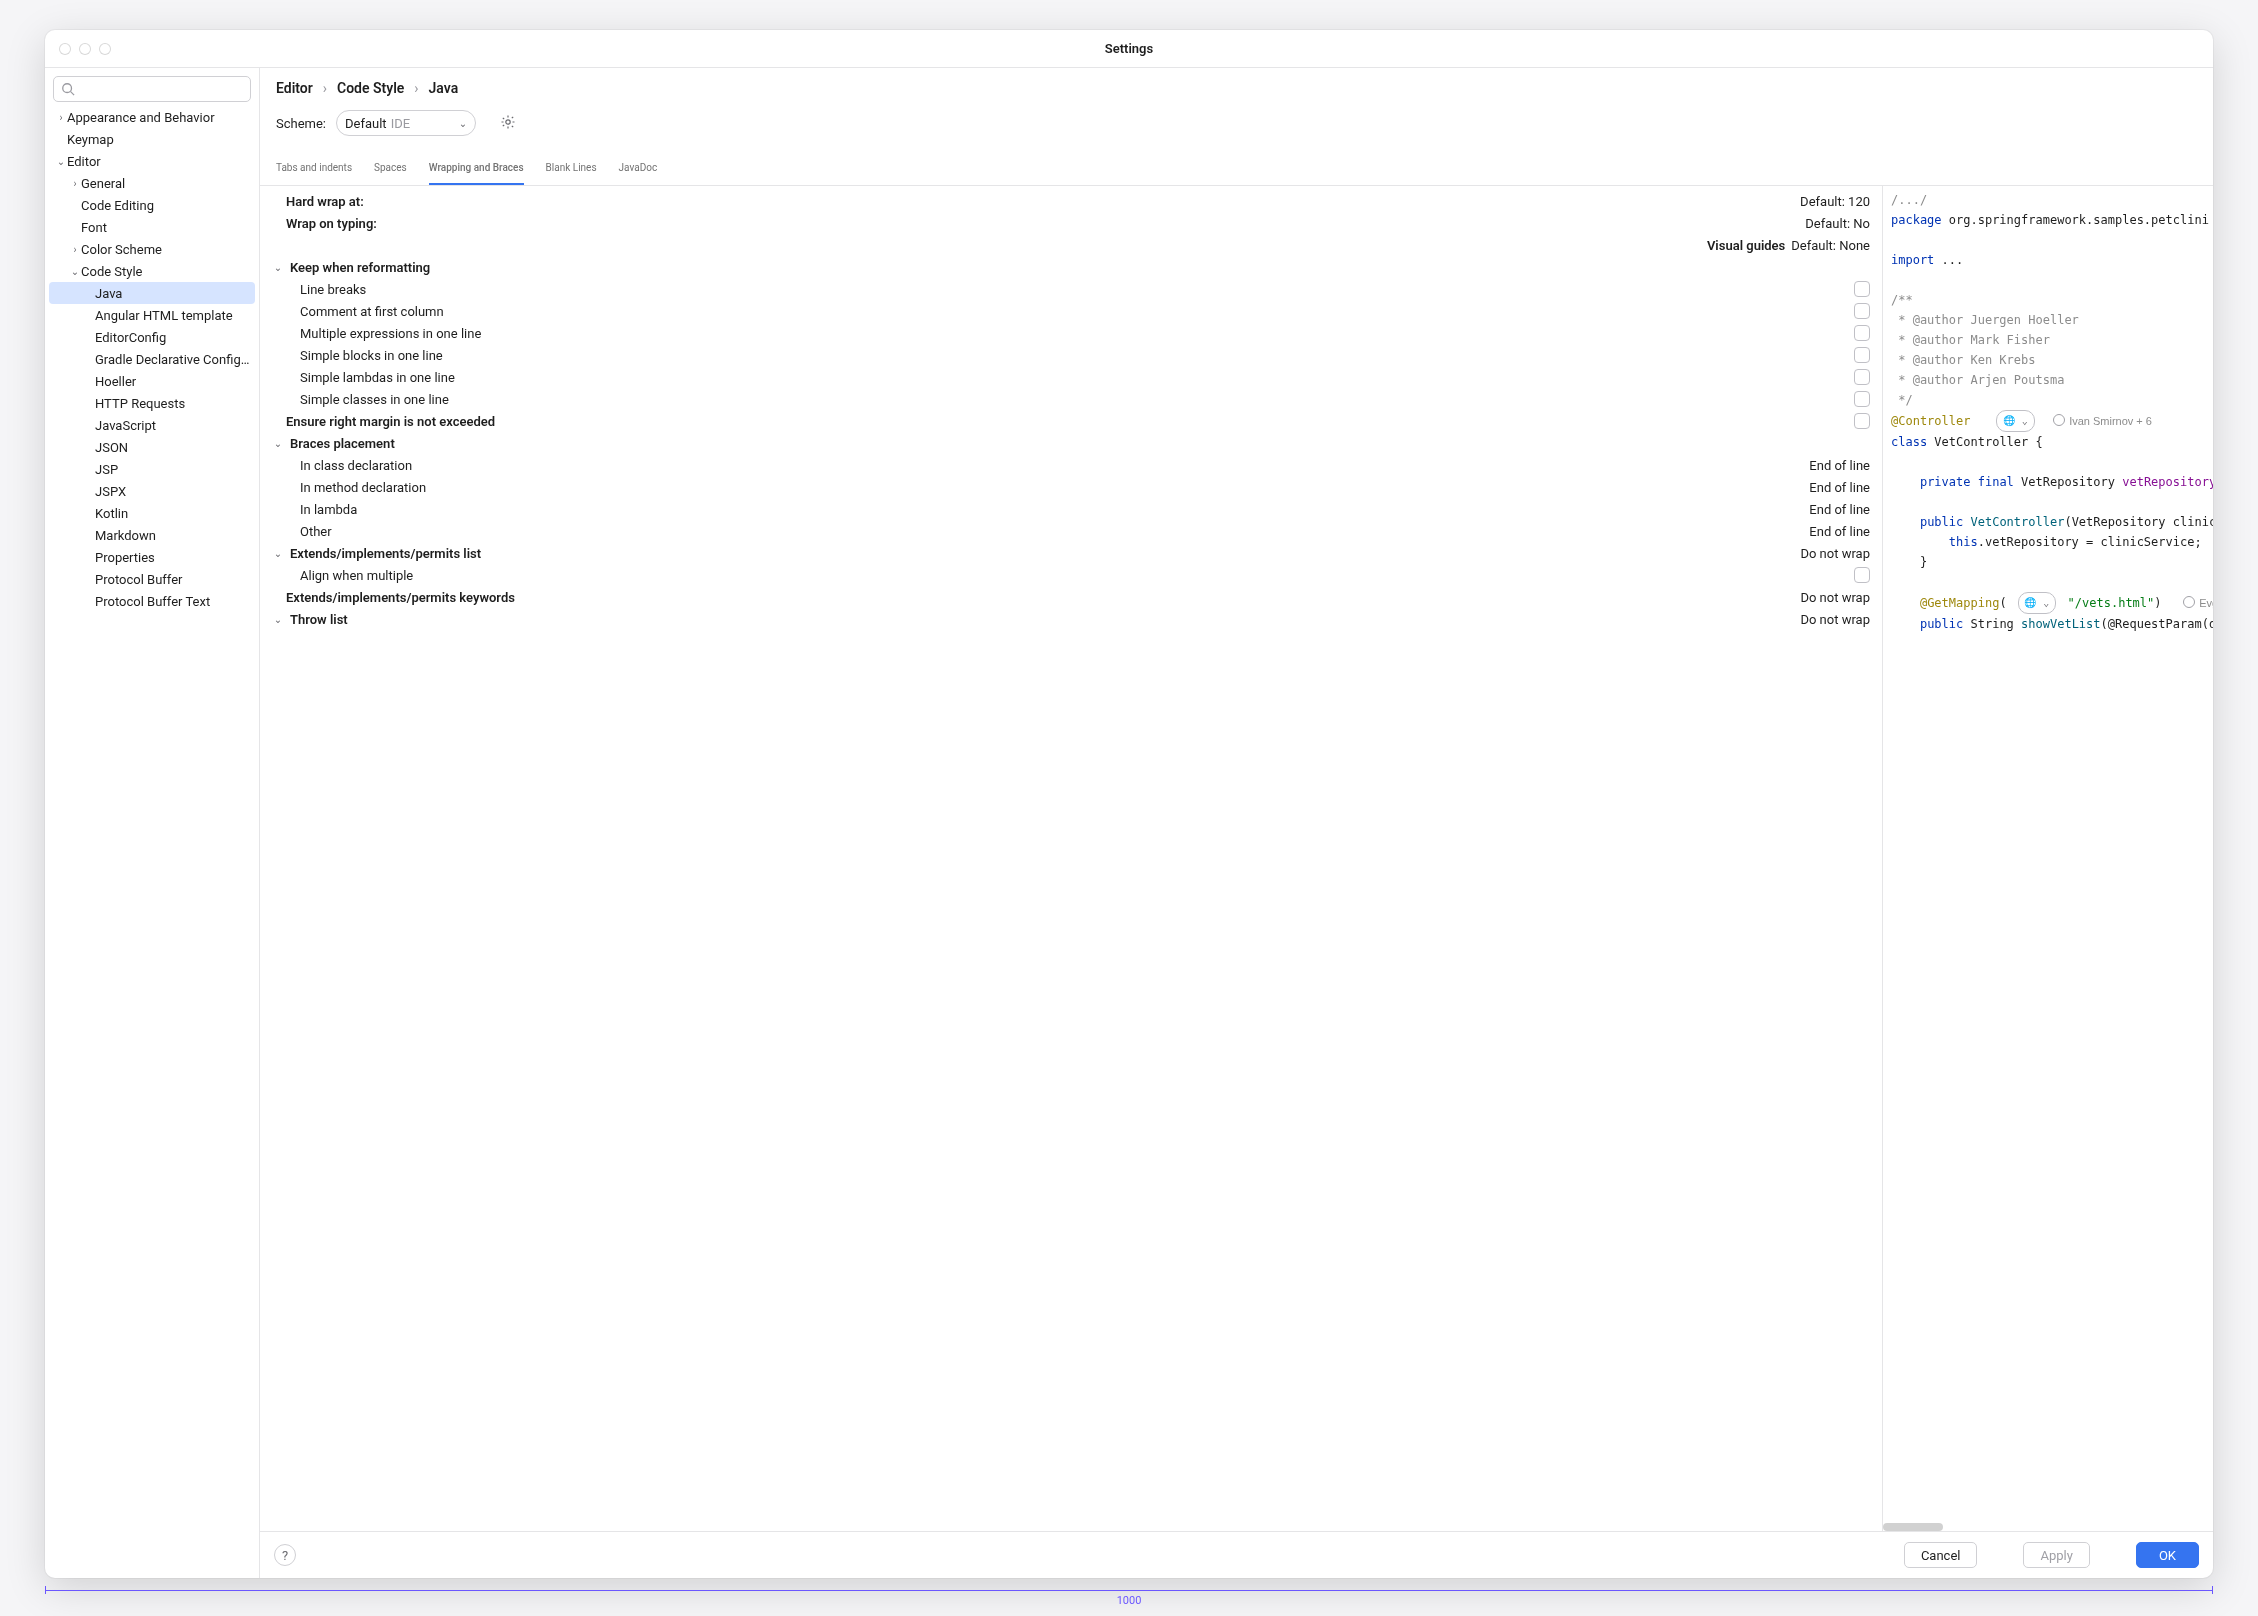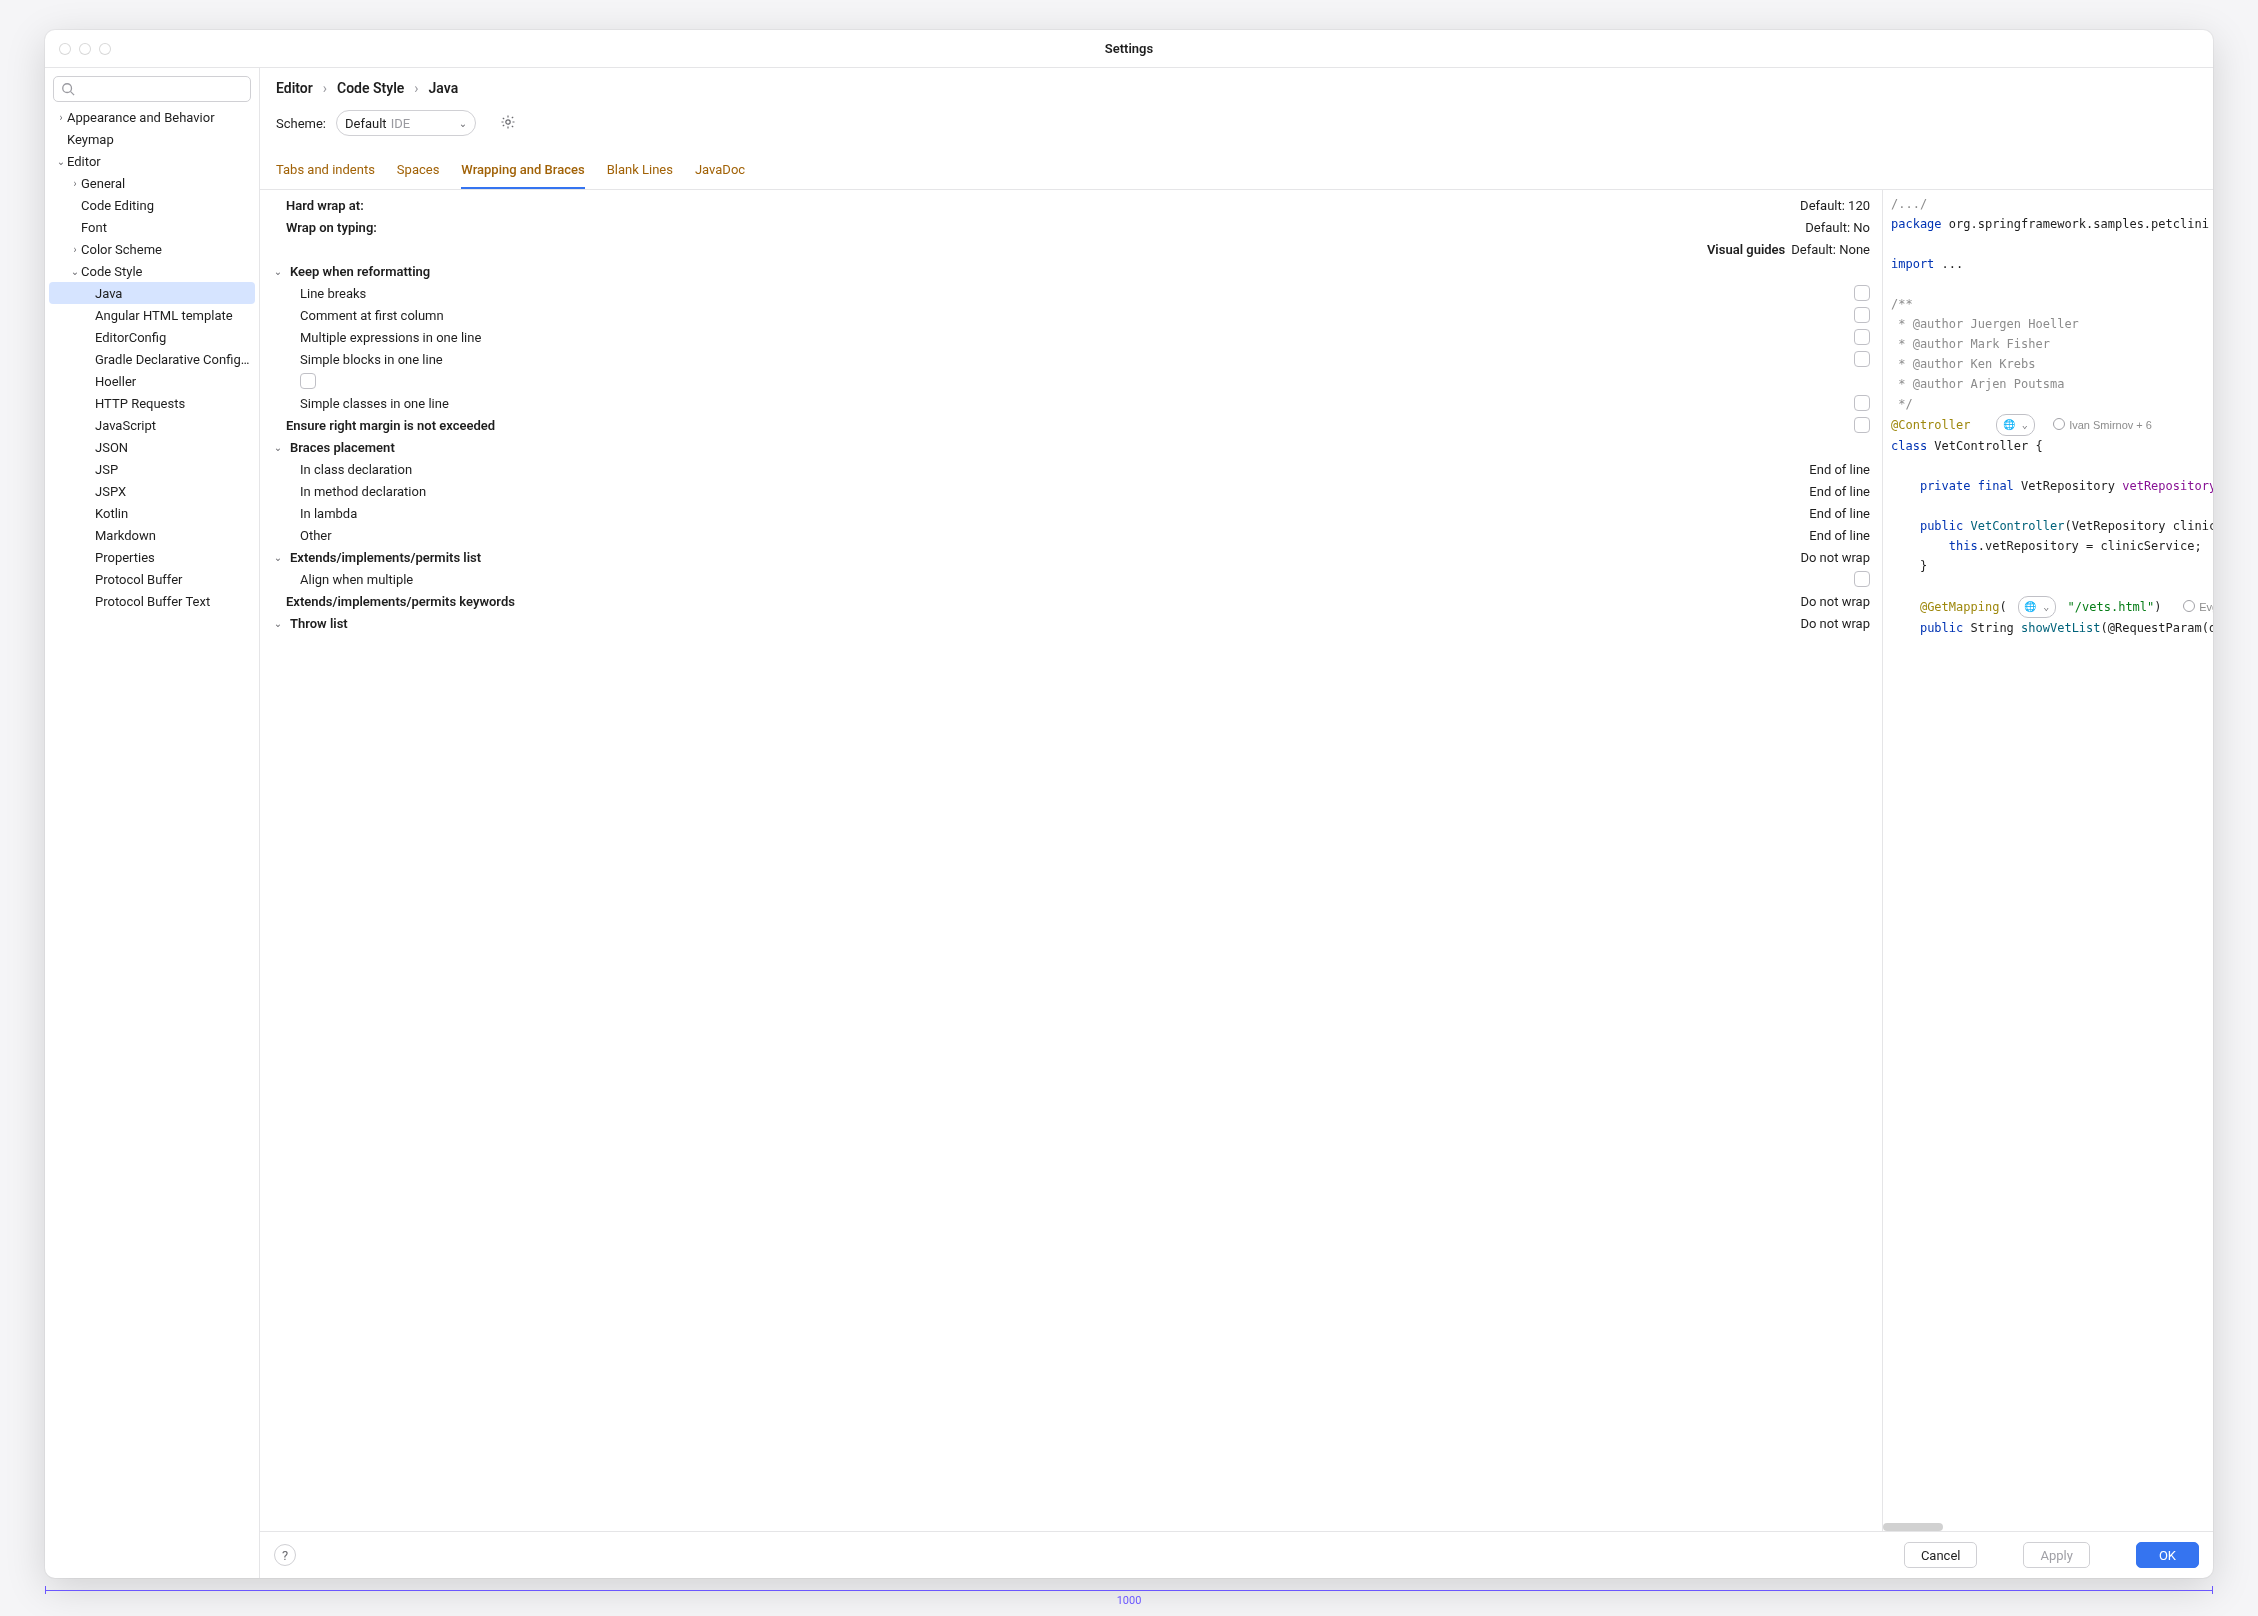--- a/index.html
+++ b/index.html
@@ -149,22 +149,22 @@
 
   .tabs {
     display: flex;
     gap: 22px;
     padding: 0 16px;
     border-bottom: 1px solid #e5e5e7;
     margin-top: 10px;
   }
   .tab {
     padding: 8px 0 10px 0;
-    font-size: 13px;
-    color: #a16207;
+    font-size: 10px;
+    color: #737373;
     border-bottom: 2px solid transparent;
     cursor: default;
   }
   .tab.active {
     border-bottom-color: #3574f0;
     font-weight: 500;
   }
 
   .content-split {
     flex: 1;
@@ -499,20 +499,21 @@
             </div>
             <div class="opt-row" style="padding-left: 40px;">
               <span class="opt-label">Multiple expressions in one line</span>
               <span class="opt-check"></span>
             </div>
             <div class="opt-row" style="padding-left: 40px;">
               <span class="opt-label">Simple blocks in one line</span>
               <span class="opt-check"></span>
             </div>
             <div class="opt-row" style="padding-left: 40px;">
+              <span class="opt-label">Simple lambdas in one line</span>
               <span class="opt-check"></span>
             </div>
             <div class="opt-row" style="padding-left: 40px;">
               <span class="opt-label">Simple classes in one line</span>
               <span class="opt-check"></span>
             </div>
             <div class="opt-row" style="padding-left: 26px; gap: 7px;">
               <span class="opt-label bold">Ensure right margin is not exceeded</span>
               <span class="opt-check"></span>
             </div>

